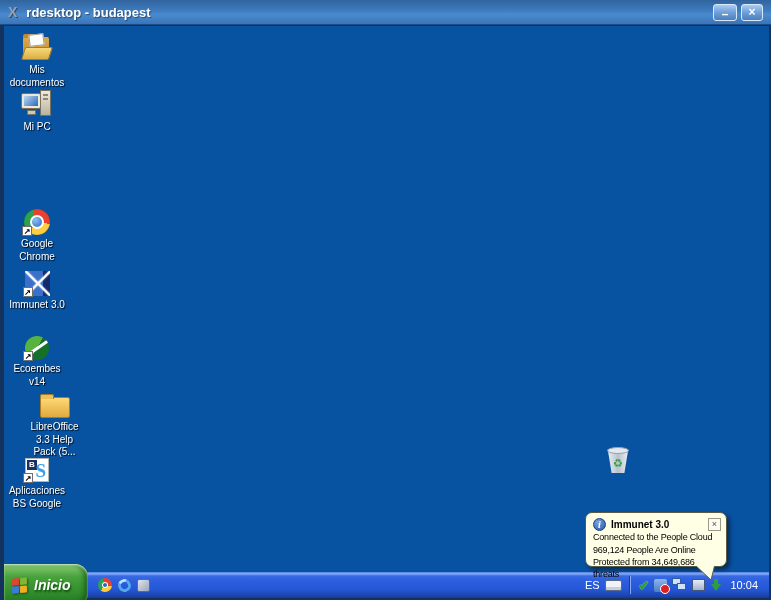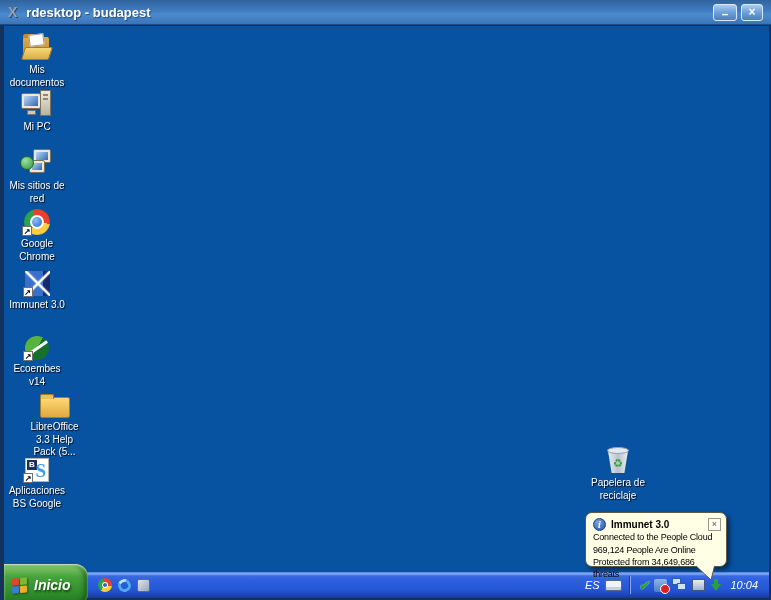--- a/index.html
+++ b/index.html
@@ -137,21 +137,21 @@
   .start-label { color:#fff; font-size:14px; font-weight:bold; font-style:italic; text-shadow:1px 2px 2px rgba(6,60,6,.8); }
 
   .quick { display:flex; align-items:center; gap:6px; margin-left:10px; }
   .ql-chrome { width:14px; height:14px; border-radius:50%;
     background:conic-gradient(from -20deg,#e8412f 0 33%,#ffcd40 0 66%,#2ca24c 0 100%); position:relative; }
   .ql-chrome::before { content:""; position:absolute; inset:4px; background:#fff; border-radius:50%; }
   .ql-chrome::after { content:""; position:absolute; inset:5px; background:#2a66c8; border-radius:50%; }
   .ql-ie { width:13px; height:13px; border:3px solid #54a8ec; border-radius:50%; border-top-color:#bfe0fa; transform:rotate(-25deg); }
   .ql-desk { width:13px; height:13px; background:linear-gradient(135deg,#dfe4ec,#9aa6ba); border:1px solid #5d6c84; border-radius:2px; }
 
-  .tray { position:absolute; right:0; top:0; bottom:0; display:flex; align-items:center; gap:5px; padding-right:11px;font-style:italic; }
+  .tray { position:absolute; right:0; top:0; bottom:0; display:flex; align-items:center; gap:5px; padding-right:11px; }
   .tray-es { color:#fff; font-size:11px; }
   .kbd { width:17px; height:11px; background:#f0f3f8; border:1px solid #5a6a85; border-radius:2px; box-shadow:inset 0 -3px 0 #c8d0dc; }
   .tray-div { width:1px; height:18px; background:#8cabf2; box-shadow:-1px 0 0 #1a3a9a; margin:0 3px; }
   .tray-check { color:#1fa51f; font-size:13px; font-weight:bold; line-height:1; text-shadow:0 0 1px #fff; }
   .tray-alert { width:13px; height:13px; background:linear-gradient(#8fb4e8,#4a7ec8); border-radius:2px; position:relative; }
   .tray-alert::after { content:""; position:absolute; right:-3px; bottom:-2px; width:8px; height:8px; background:#e02020; border-radius:50%; border:1px solid #fff; }
   .tray-net { position:relative; width:15px; height:14px; }
   .tray-net i { position:absolute; width:9px; height:7px; background:#cfe2f8; border:1px solid #2d5ca8; }
   .tray-net .n1 { left:0; top:0; } .tray-net .n2 { left:5px; top:5px; }
   .tray-disp { width:13px; height:12px; background:linear-gradient(#e8edf4,#9fb4d4); border:1px solid #44577a; }
@@ -194,34 +194,20 @@
         <span class="icn-docs">
           <i class="back"></i>
             <i class="tab"></i>
             <i class="sheet"></i>
             <i class="front"></i>
         </span>
       </span>
       <span class="desk-label">Mis documentos</span>
     </div>
 
-    <div class="desk-icon" style="left:1px; top:121px;">
-      <span class="icon-box">
-        <span class="icn-net">
-          <span class="scr s1">
-              <i></i>
-            </span>
-            <span class="scr s2">
-              <i></i>
-            </span>
-            <span class="globe"></span>
-        </span>
-      </span>
-      <span class="desk-label">Mis sitios de red</span>
-    </div>
 
     <div class="desk-icon" style="left:1px; top:179px;">
       <span class="icon-box">
         <span class="icn-chrome"></span>
         <span class="shortcut">↗</span>
       </span>
       <span class="desk-label">Google Chrome</span>
     </div>
 
     <div class="desk-icon" style="left:1px; top:240px;">
@@ -259,21 +245,20 @@
     </div>
 
     <div class="desk-icon" style="left:576px; top:418px; width:76px;">
       <span class="icon-box">
         <span class="icn-bin">
           <span class="body"></span>
             <span class="rim"></span>
           <span class="sym">♻</span>
         </span>
       </span>
-      <span class="desk-label">Papelera de reciclaje</span>
     </div>
 
   </div>
 
   <div class="balloon">
     <div class="bal-head">
       <span class="info-i">i</span>
       <span class="bal-title">Immunet 3.0</span>
     </div>
     <span class="bal-close">×</span>

